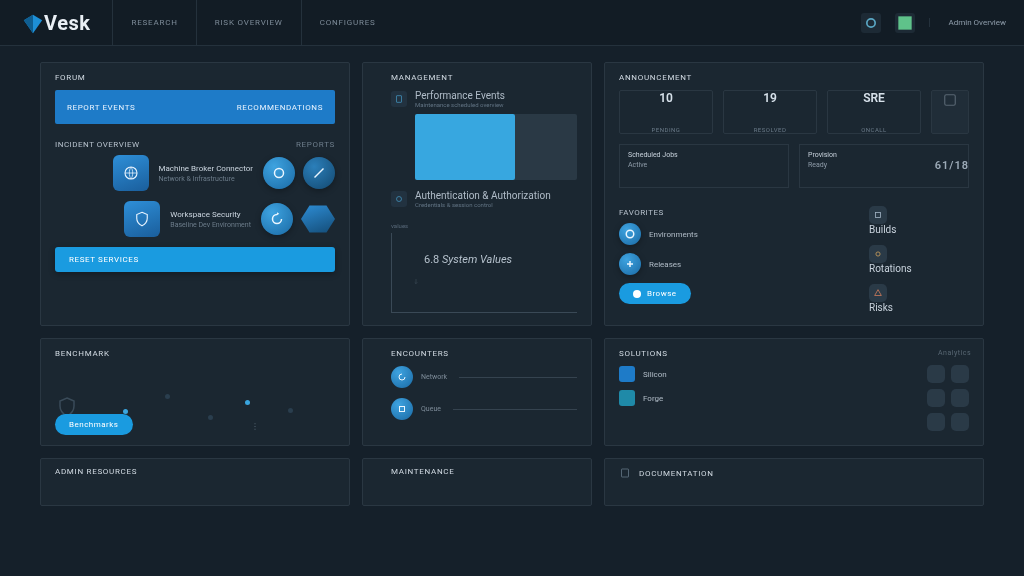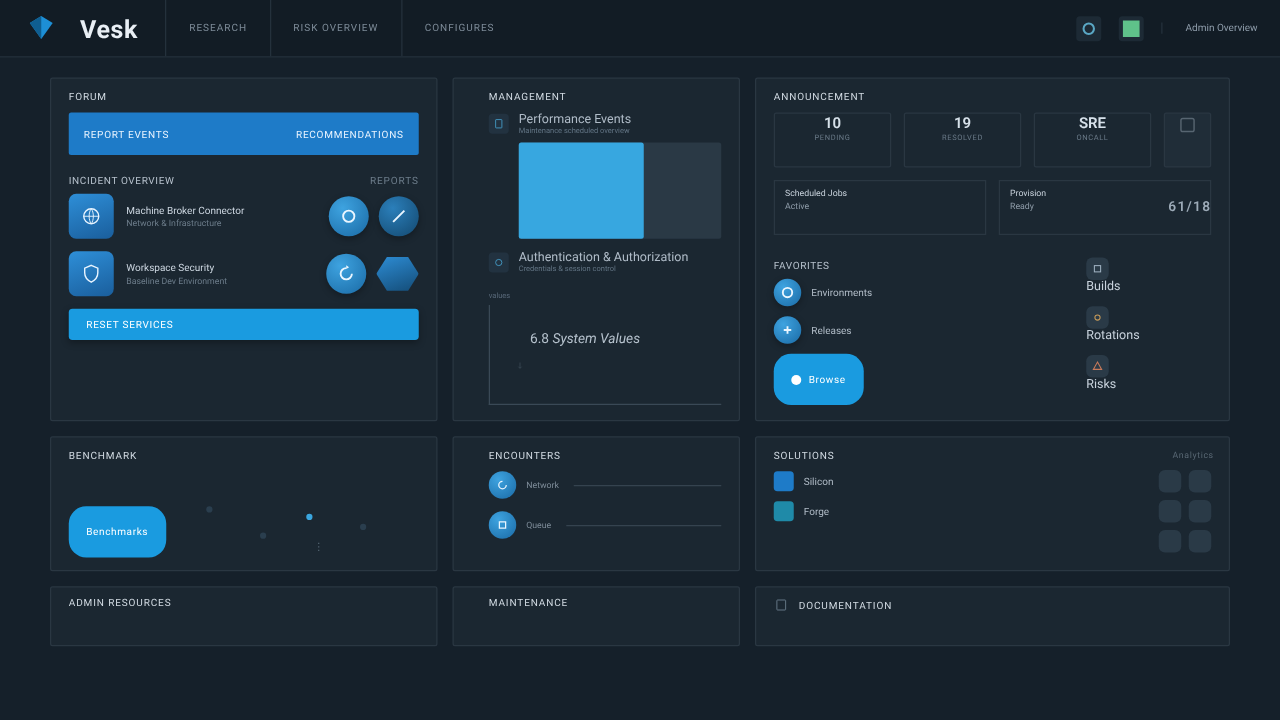--- a/index.html
+++ b/index.html
@@ -7,21 +7,21 @@
   width: 1024px; height: 576px; overflow: hidden;
   background: #15202a; color: #c9d3dd;
   font-family: -apple-system, "Segoe UI", Roboto, sans-serif;
   font-size: 10px;
 }
 
 .topbar {
   height: 46px; display: flex; align-items: center;
   background: #121c25; border-bottom: 1px solid #24313c;
 }
-.brand { display: flex; align-items: flex-start; gap: 20px; padding: 0 22px; }
+.brand { display: flex; align-items: flex-end; gap: 0; padding: 0 22px; }
 .brand-logo { width: 22px; height: 22px; }
 .brand-text { font-size: 20px; font-weight: 700; color: #e9eff5; letter-spacing: .5px; }
 .nav { display: flex; height: 100%; }
 .nav-item {
   display: flex; align-items: center; padding: 0 18px;
   font-size: 8px; text-transform: uppercase; letter-spacing: .8px;
   color: #7d8b98; border-left: 1px solid #24313c;
 }
 .topbar-spacer { flex: 1; }
 .topbar-icons { display: flex; align-items: center; gap: 14px; padding: 0 14px; }
@@ -60,21 +60,21 @@
 
 .blue-band {
   height: 34px; background: #1e7bc8; border-radius: 2px;
   display: flex; align-items: center; justify-content: space-between;
   padding: 0 12px; color: #e9f4ff; font-size: 8px; text-transform: uppercase; letter-spacing: .6px;
   margin-bottom: 10px;
 }
 
 
 .item-row { display: flex; align-items: center; gap: 10px; margin-bottom: 10px; }
-.item-row.push { justify-content: space-between; }
+.item-row.push { justify-content: flex-end; }
 .tile {
   width: 36px; height: 36px; border-radius: 6px;
   display: flex; align-items: center; justify-content: center;
   background: linear-gradient(160deg,#2e8fd8,#1a5e9c);
 }
 .tile svg, .circle svg { width: 18px; height: 18px; }
 .item-text .t1 { font-size: 8px; color: #cbd5df; }
 .item-text .t2 { font-size: 7px; color: #6c7c8a; margin-top: 2px; }
 
 .circle {
@@ -99,21 +99,21 @@
 .blue-btn.full { width: 100%; justify-content: flex-start; }
 .ghost-label {
   font-size: 8px; letter-spacing: .7px; text-transform: uppercase;
   color: #6d7d8b;
 }
 
 
 .stats { display: flex; gap: 10px; margin-bottom: 10px; }
 .stat {
   flex: 1; border: 1px solid #2a3742; border-radius: 2px;
-  height: 44px; display: flex; flex-direction: column; align-items: center; justify-content: flex-start;
+  height: 44px; display: flex; flex-direction: column; align-items: center; justify-content: space-between;
   gap: 2px;
 }
 .stat .v { font-size: 12px; color: #d7e1ea; font-weight: 600; }
 .stat .l { font-size: 6px; color: #6a7a88; text-transform: uppercase; letter-spacing: .5px; }
 .stat.icon-box { flex: 0 0 38px; background: #202d38; }
 .stat.icon-box svg { width: 18px; height: 18px; opacity: .6; }
 
 .mini-tiles { display: flex; gap: 10px; }
 .mini-tile {
   flex: 1; border: 1px solid #2a3742; border-radius: 0;
@@ -142,21 +142,21 @@
 
 .fav-row { display: flex; align-items: center; gap: 8px; margin-bottom: 8px; }
 .fav-row .fl { font-size: 8px; color: #b1bcc7; }
 .chip {
   width: 18px; height: 18px; border-radius: 5px; background: #2a3a47;
   display: flex; align-items: center; justify-content: center;
 }
 
 .pill-btn {
   background: #1a9be0; color: #fff; border-radius: 14px;
-  padding: 16px 14px; font-size: 8px; letter-spacing: .5px;
+  padding: 6px 14px; font-size: 8px; letter-spacing: .5px;
   display: inline-flex; align-items: center; gap: 6px; width: fit-content;
 }
 .pill-btn .dot { width: 8px; height: 8px; border-radius: 50%; background: #fff; }
 
 
 .short { height: 108px; }
 .scatter { position: relative; height: 60px; margin-top: 4px; }
 .scatter .d { position: absolute; width: 5px; height: 5px; border-radius: 50%; background: #3aa6df; }
 .scatter .d.dim { background: #2a3e4e; }
 .corner-hint { position: absolute; right: 12px; top: 10px; font-size: 7px; color: #586773; letter-spacing: .5px; }

